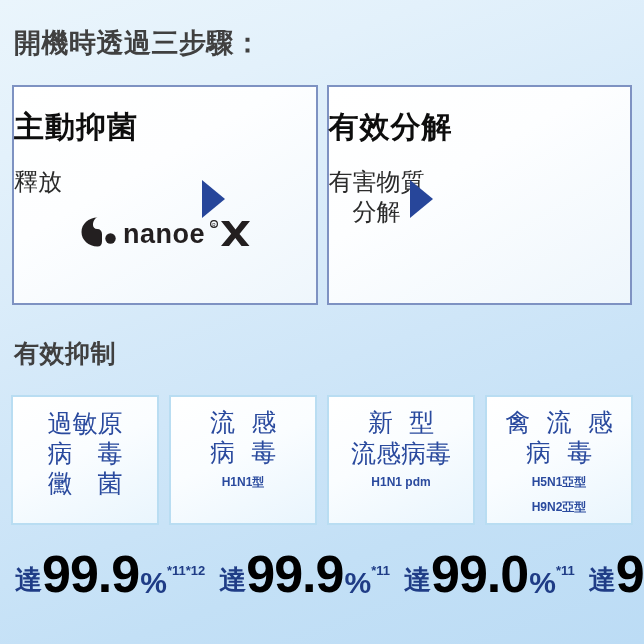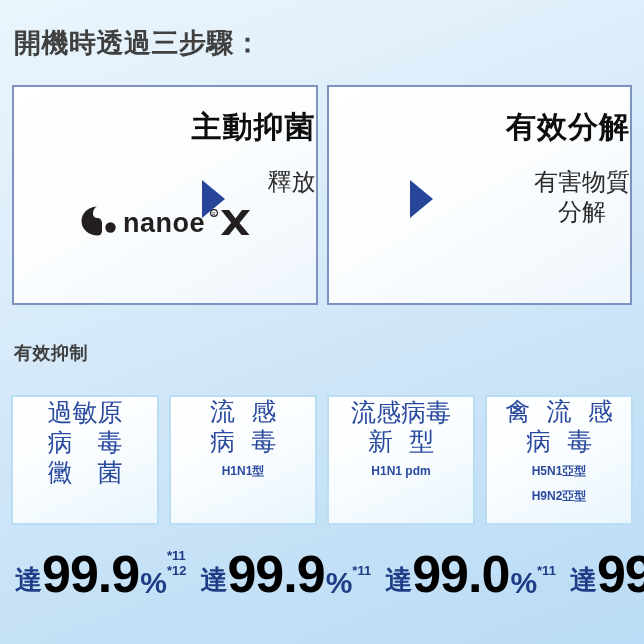--- a/index.html
+++ b/index.html
@@ -27,41 +27,41 @@
   }
   #title-steps {
     left: 14px;
     top: 26px;
     font-size: 27px;
     line-height: 34px;
   }
   #title-effect {
     left: 14px;
     top: 337px;
-    font-size: 18px;
+    font-size: 25px;
     line-height: 32px;
   }
 
   
   .steps-row {
     position: absolute;
     left: 12px;
     top: 85px;
     width: 620px;
     height: 220px;
     display: flex;
     gap: 9px;
   }
   .step-box {
     flex: 1 1 0;
     border: 2px solid #7e92c2;
     background: linear-gradient(150deg, #ffffff 0%, #fdfeff 40%, #eef6fc 100%);
     display: flex;
     flex-direction: column;
-    align-items: flex-end;
+    align-items: flex-start;
     padding-top: 22px;
     position: relative;
   }
   .step-head {
     font-size: 30px;
     font-weight: bold;
     color: #0d0d0d;
     letter-spacing: 1px;
     line-height: 36px;
     white-space: nowrap;
@@ -89,21 +89,21 @@
     border-bottom: 19px solid transparent;
     border-left: 23px solid #27469a;
     top: 180px;
     z-index: 5;
   }
   #arrow-1 { left: 202px; }
   #arrow-2 { left: 410px; }
 
   
   .nanoe-logo {
-    margin-top: 4px;
+    margin-top: 15px;
     display: flex;
     align-items: center;
     justify-content: center;
     height: 40px;
     width: 100%;
   }
   .nanoe-logo svg { display: block; }
 
   
   .cards-row {
@@ -116,20 +116,21 @@
     gap: 10px;
   }
   .card {
     flex: 1 1 0;
     border: 2px solid #b9ddf2;
     background: linear-gradient(155deg, #ffffff 0%, #fafdff 45%, #e9f5fd 100%);
     display: flex;
     flex-direction: column;
     align-items: center;
     justify-content: flex-start;
+    padding-top: 11px;
   }
   .card-line {
     color: #2a4a9e;
     font-size: 25px;
     line-height: 30px;
     white-space: nowrap;
     font-weight: 400;
   }
   .card-line.spaced { letter-spacing: 9px; text-indent: 9px; }
   .card-line.spaced-sm { letter-spacing: 5px; text-indent: 5px; font-family: Liberation Serif, serif; }
@@ -180,21 +181,21 @@
   .pct-sign {
     font-size: 30px;
     font-weight: bold;
     color: #1f3c86;
     line-height: 1;
     padding-bottom: 2px;
     margin-left: 1px;
   }
   .pct-notes {
     display: flex;
-    flex-direction: column;
+    flex-direction: row;
     align-items: flex-start;
     font-size: 13px;
     font-weight: bold;
     color: #1f3c86;
     line-height: 15px;
     margin-left: 0px;
     padding-bottom: 22px;
   }
 </style>
 </head>
@@ -249,22 +250,22 @@
     <div class="card-line spaced">黴 菌</div>
   </div>
 
   <div class="card">
     <div class="card-line spaced-sm">流 感</div>
     <div class="card-line spaced-sm">病 毒</div>
     <div class="card-sub">H1N1型</div>
   </div>
 
   <div class="card">
+    <div class="card-line spaced-sm">新 型</div>
     <div class="card-line">流感病毒</div>
-    <div class="card-line spaced-sm">新 型</div>
     <div class="card-sub">H1N1 pdm</div>
   </div>
 
   <div class="card">
     <div class="card-line spaced-sm">禽 流 感</div>
     <div class="card-line spaced-sm">病 毒</div>
     <div class="card-sub">H5N1亞型</div>
     <div class="card-sub">H9N2亞型</div>
   </div>
 

